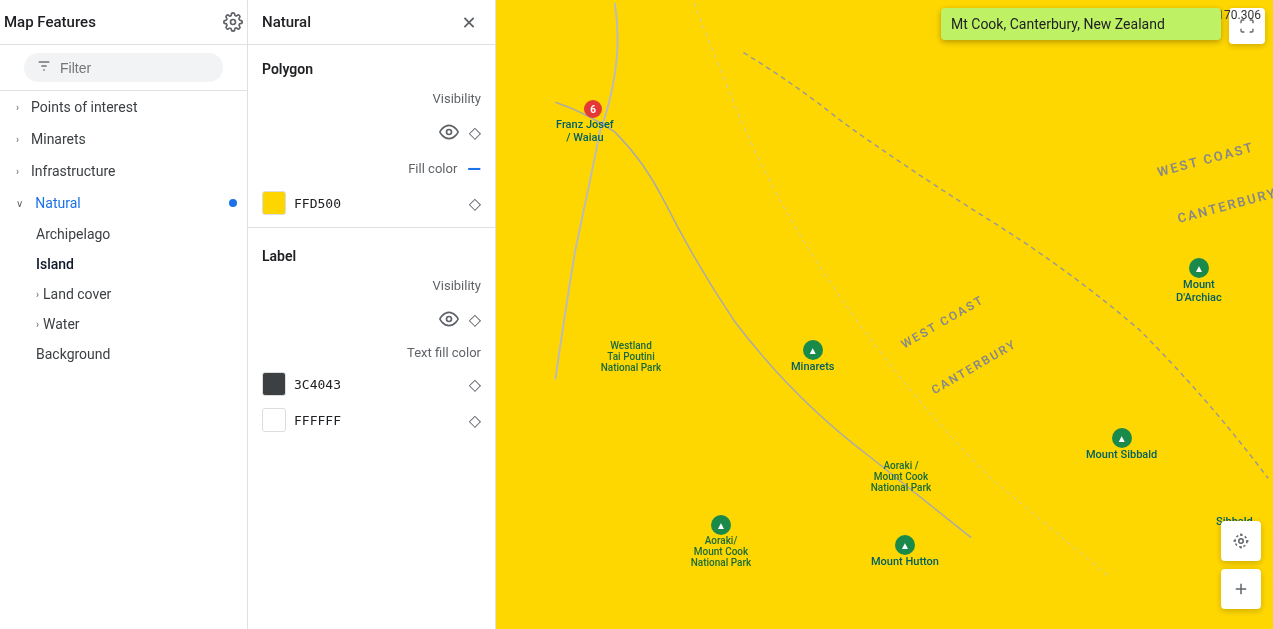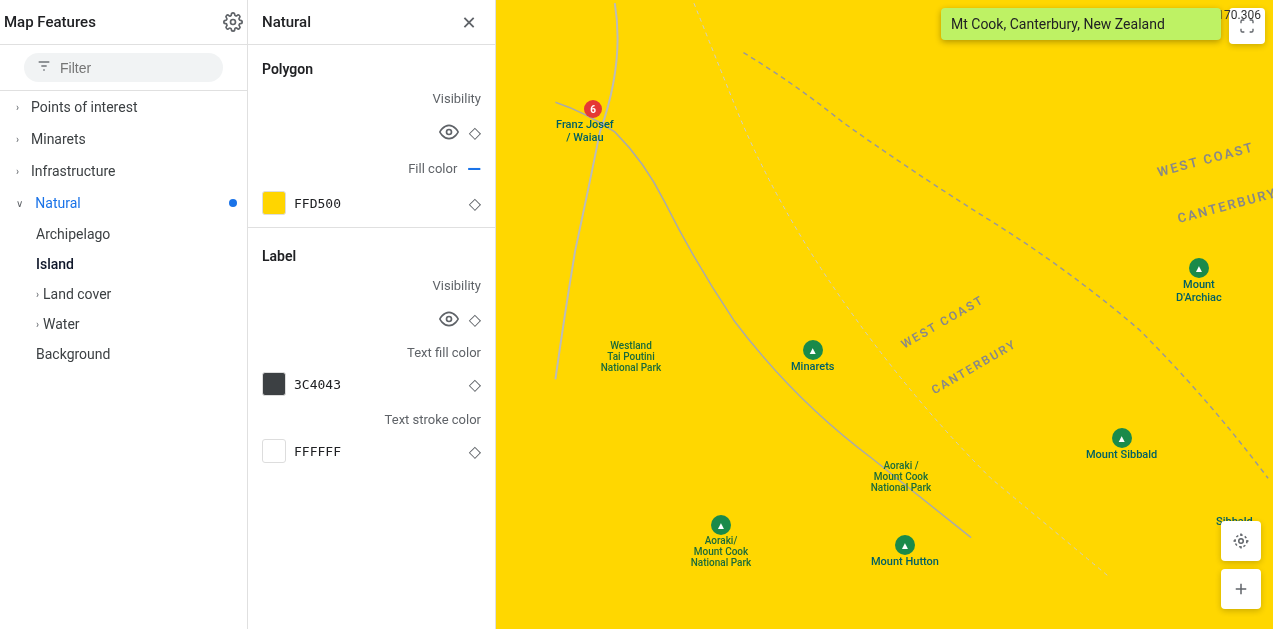--- a/index.html
+++ b/index.html
@@ -387,23 +387,20 @@
     <span class="field-label">Text fill color</span>
   </div>
   <div class="color-row">
     <div class="color-swatch-wrap">
       <div class="color-swatch" style="background:#3c4043;"></div>
       <span class="color-code">3C4043</span>
     </div>
     <span class="diamond-icon">◇</span>
   </div>
 
-  <div class="field-row">
-    <span class="field-label">Text stroke color</span>
-  </div>
   <div class="color-row">
     <div class="color-swatch-wrap">
       <div class="color-swatch" style="background:#FFFFFF;border:1px solid #ddd;"></div>
       <span class="color-code">FFFFFF</span>
     </div>
     <span class="diamond-icon">◇</span>
   </div>
 </div>
 
 <div class="map-area">

